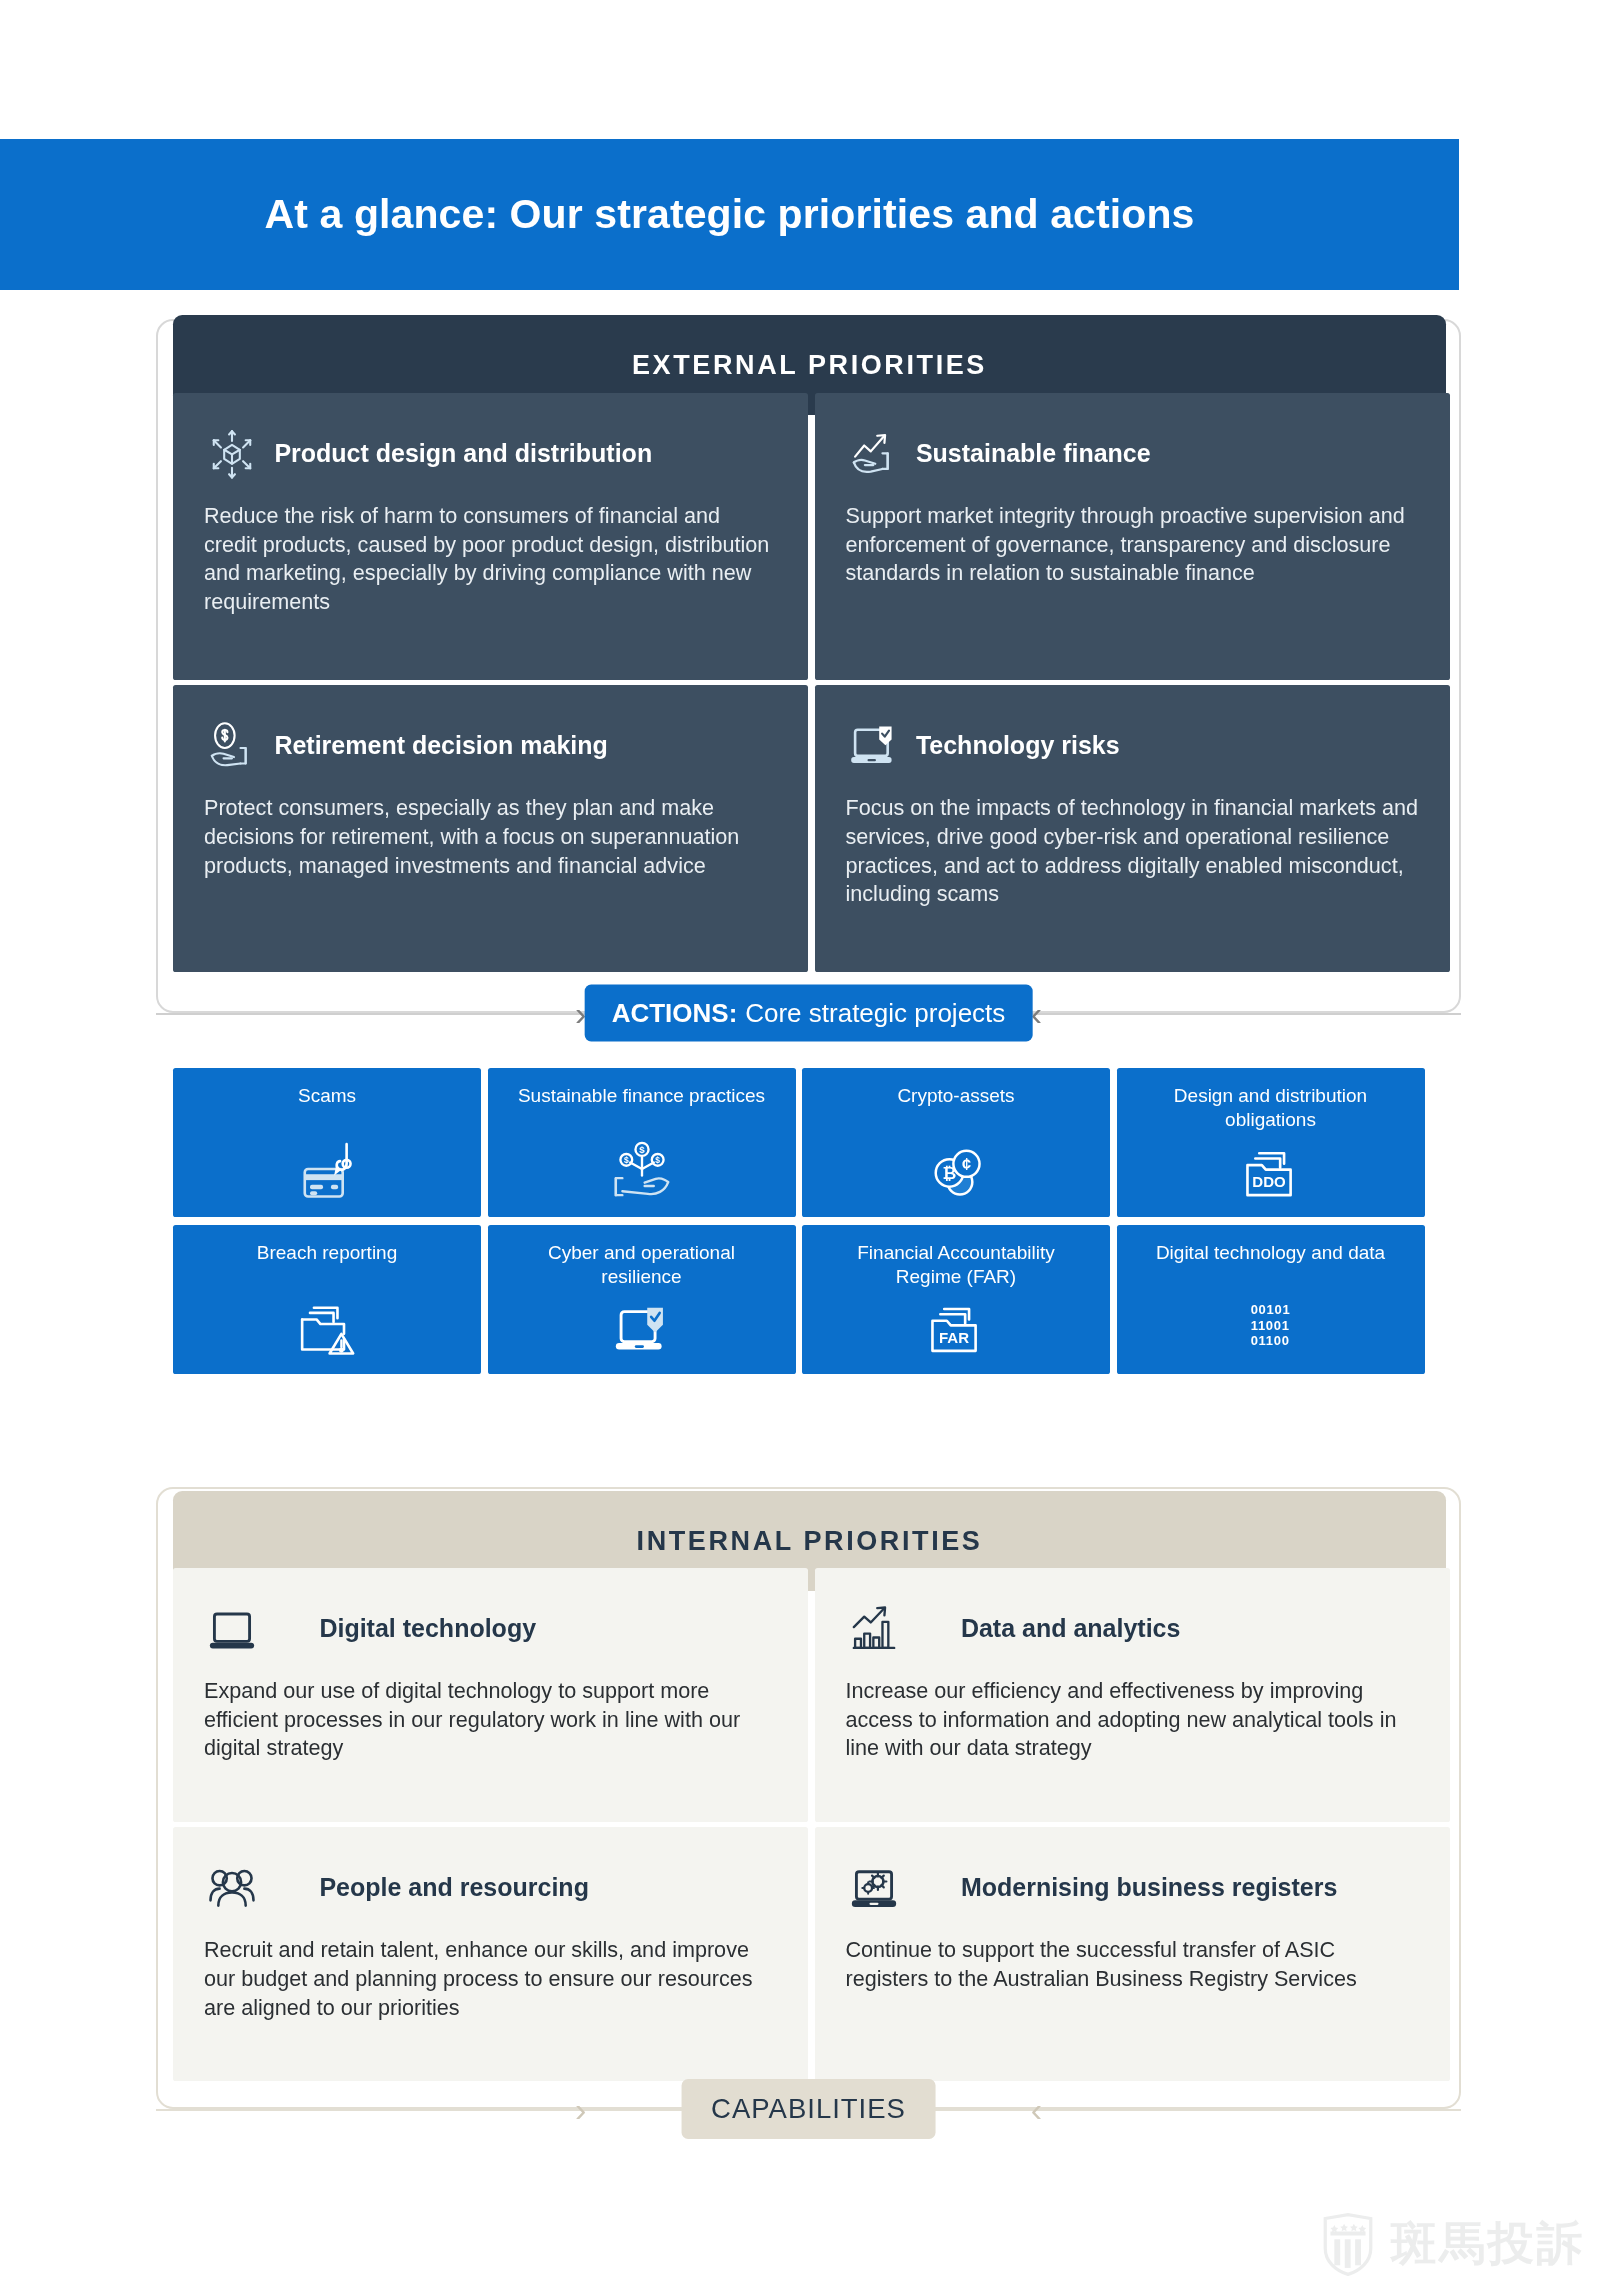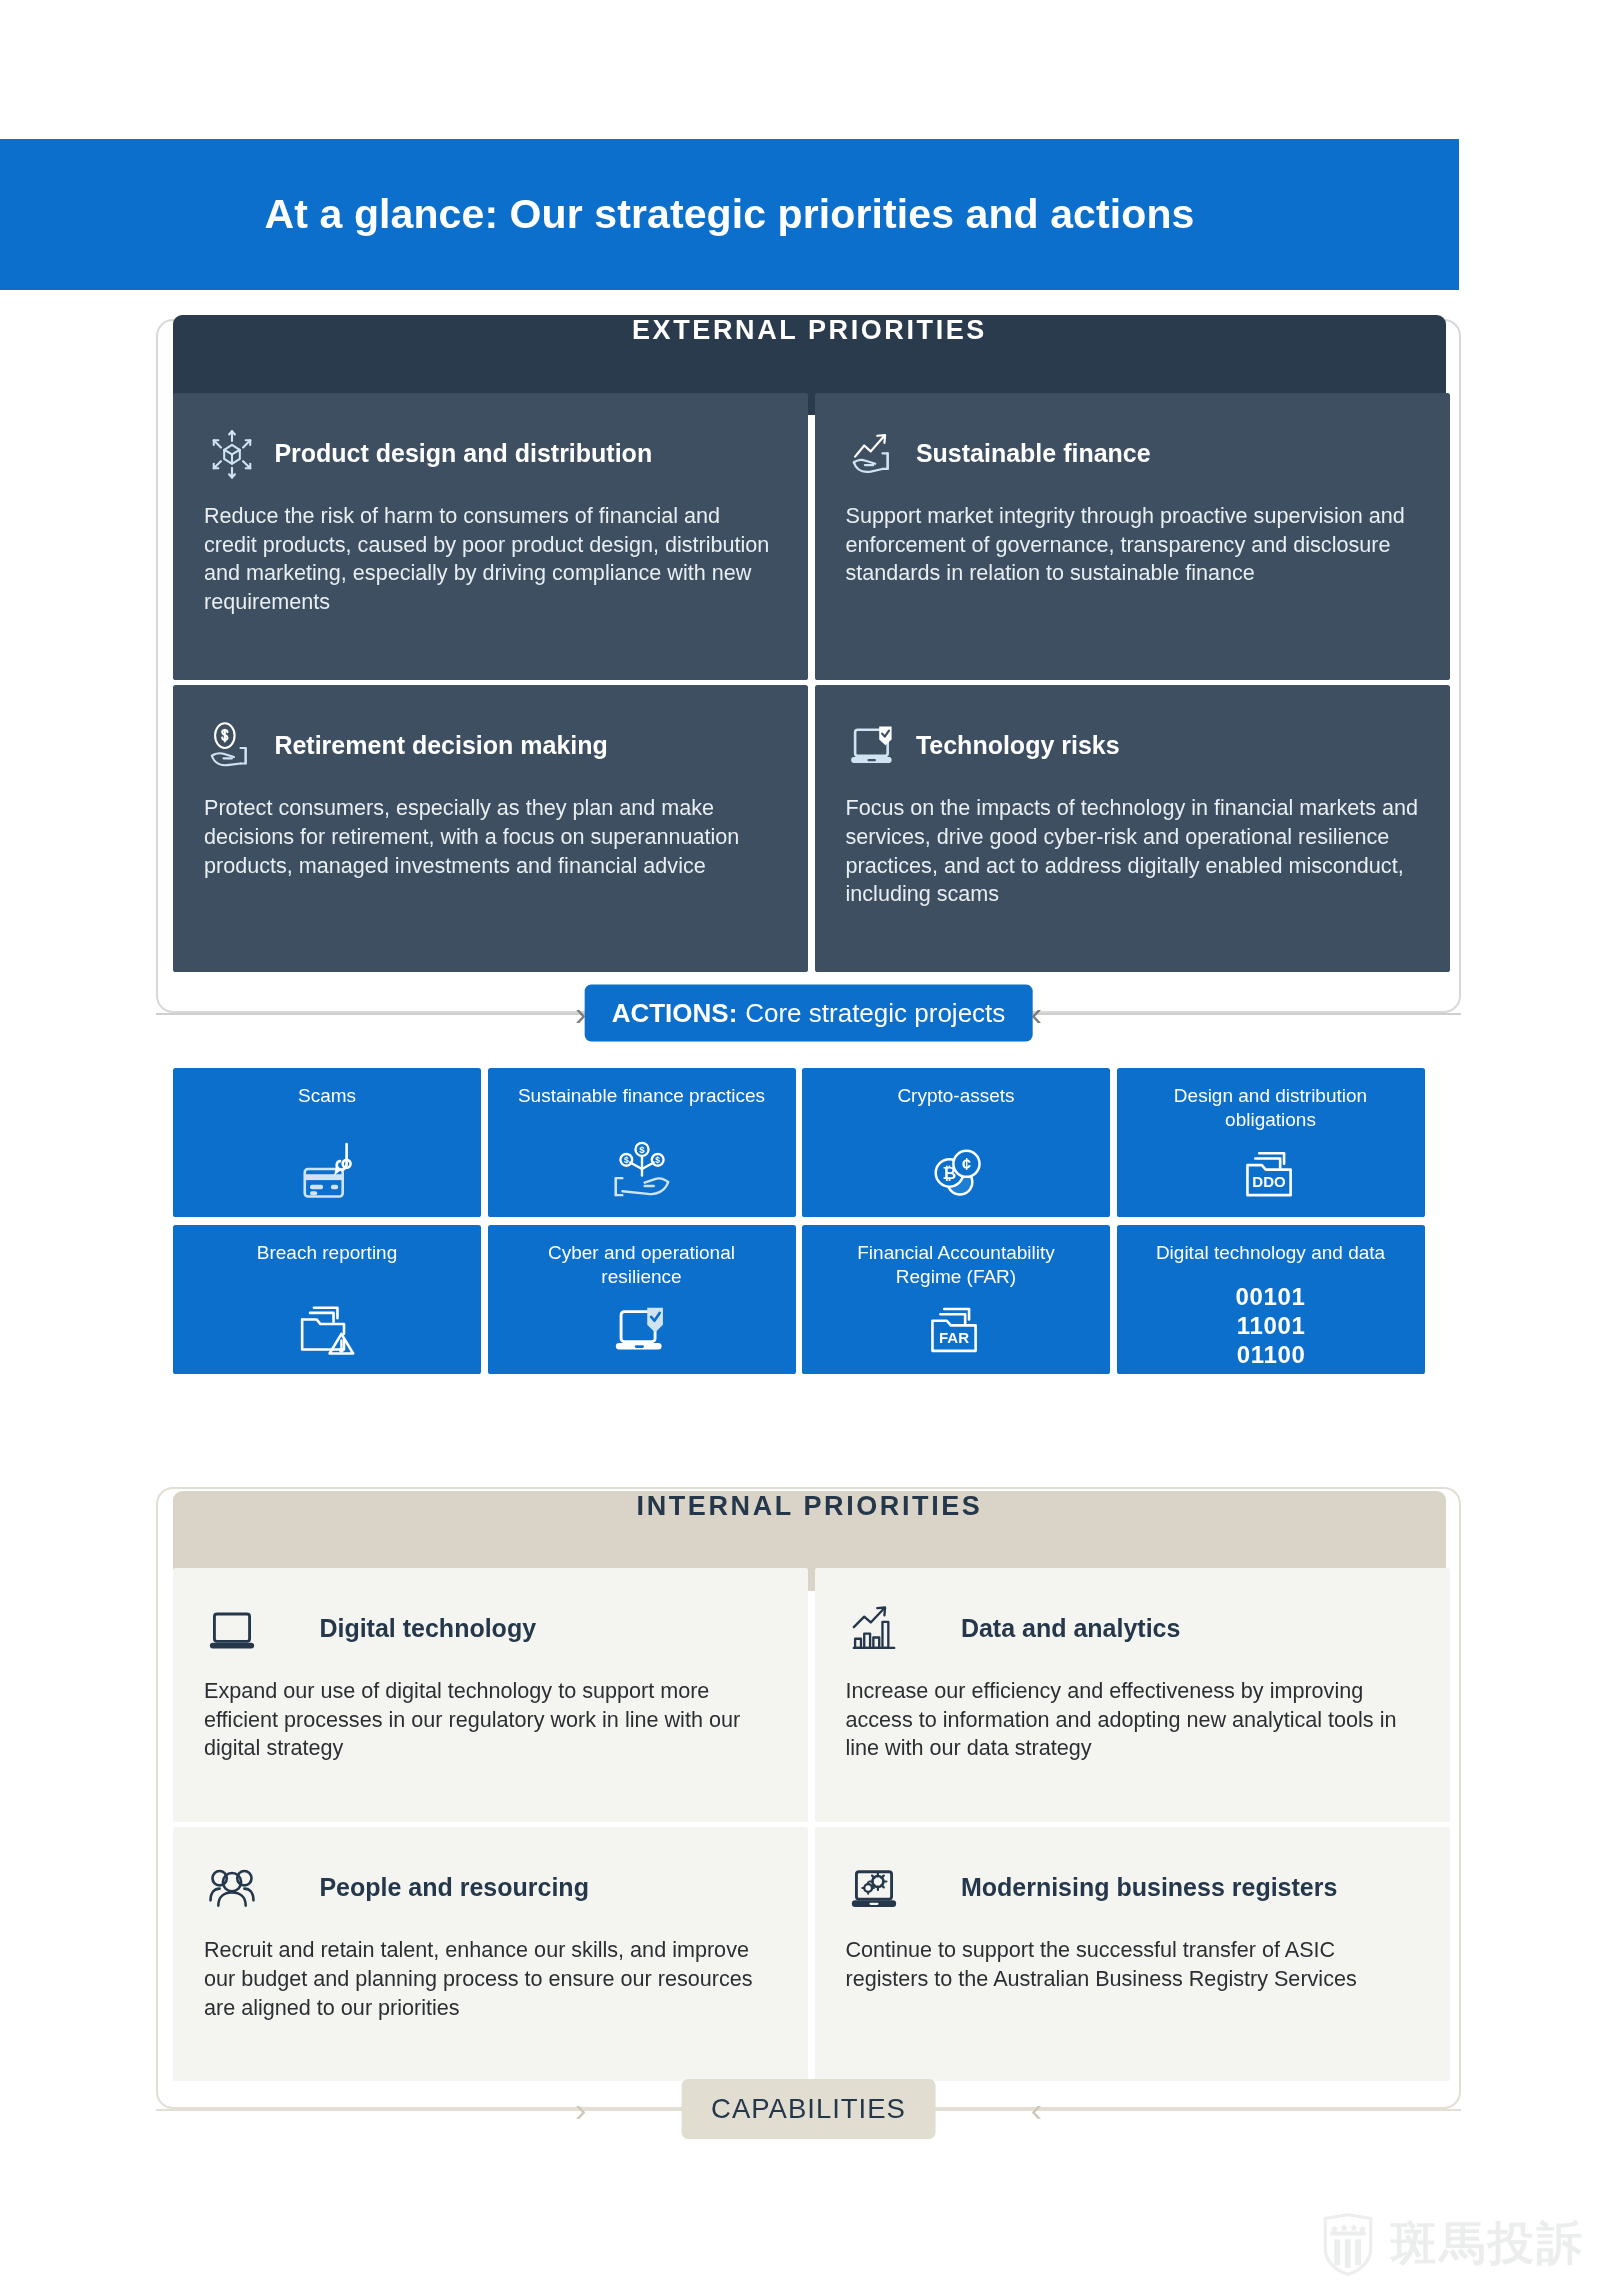--- a/index.html
+++ b/index.html
@@ -36,21 +36,21 @@
     background: transparent;
   }
   .bracket.external { left: 156px; top: 319px; width: 1305px; height: 694px; }
   .bracket.internal { left: 156px; top: 1487px; width: 1305px; height: 622px;
                       border-color: #e2ded3; }
 
   
   .section-head {
     position: absolute;
     height: 100px;
-    display: flex; align-items: flex-start; justify-content: center;
+    display: flex; align-items: center; justify-content: center;
     border-radius: 9.2px 9.2px 0 0;
   }
   .section-head.external {
     left: 173px; top: 315px; width: 1273px;
     background: #2a3b4d;
   }
   .section-head.external .sh-text {
     color: #ffffff; font-size: 27px; font-weight: bold; letter-spacing: 2.6px;
   }
   .section-head.internal {
@@ -172,25 +172,25 @@
   }
   .tile-icon {
     margin-top: auto;
     margin-bottom: 14.4px;
     height: 68px;
     display: flex; align-items: center; justify-content: center;
   }
   .binary-icon {
     color: #ffffff;
     font-family: "Liberation Sans", sans-serif;
-    font-size: 24px;
+    font-size: 13px;
     font-weight: bold;
     line-height: 1.22;
     letter-spacing: 0.7px;
-    text-align: right;
+    text-align: left;
   }
 
   
   .watermark {
     position: absolute;
     right: 38px; bottom: 18.3px;
     display: flex; align-items: center; gap: 14.4px;
     opacity: 1;
   }
   .wm-text {

